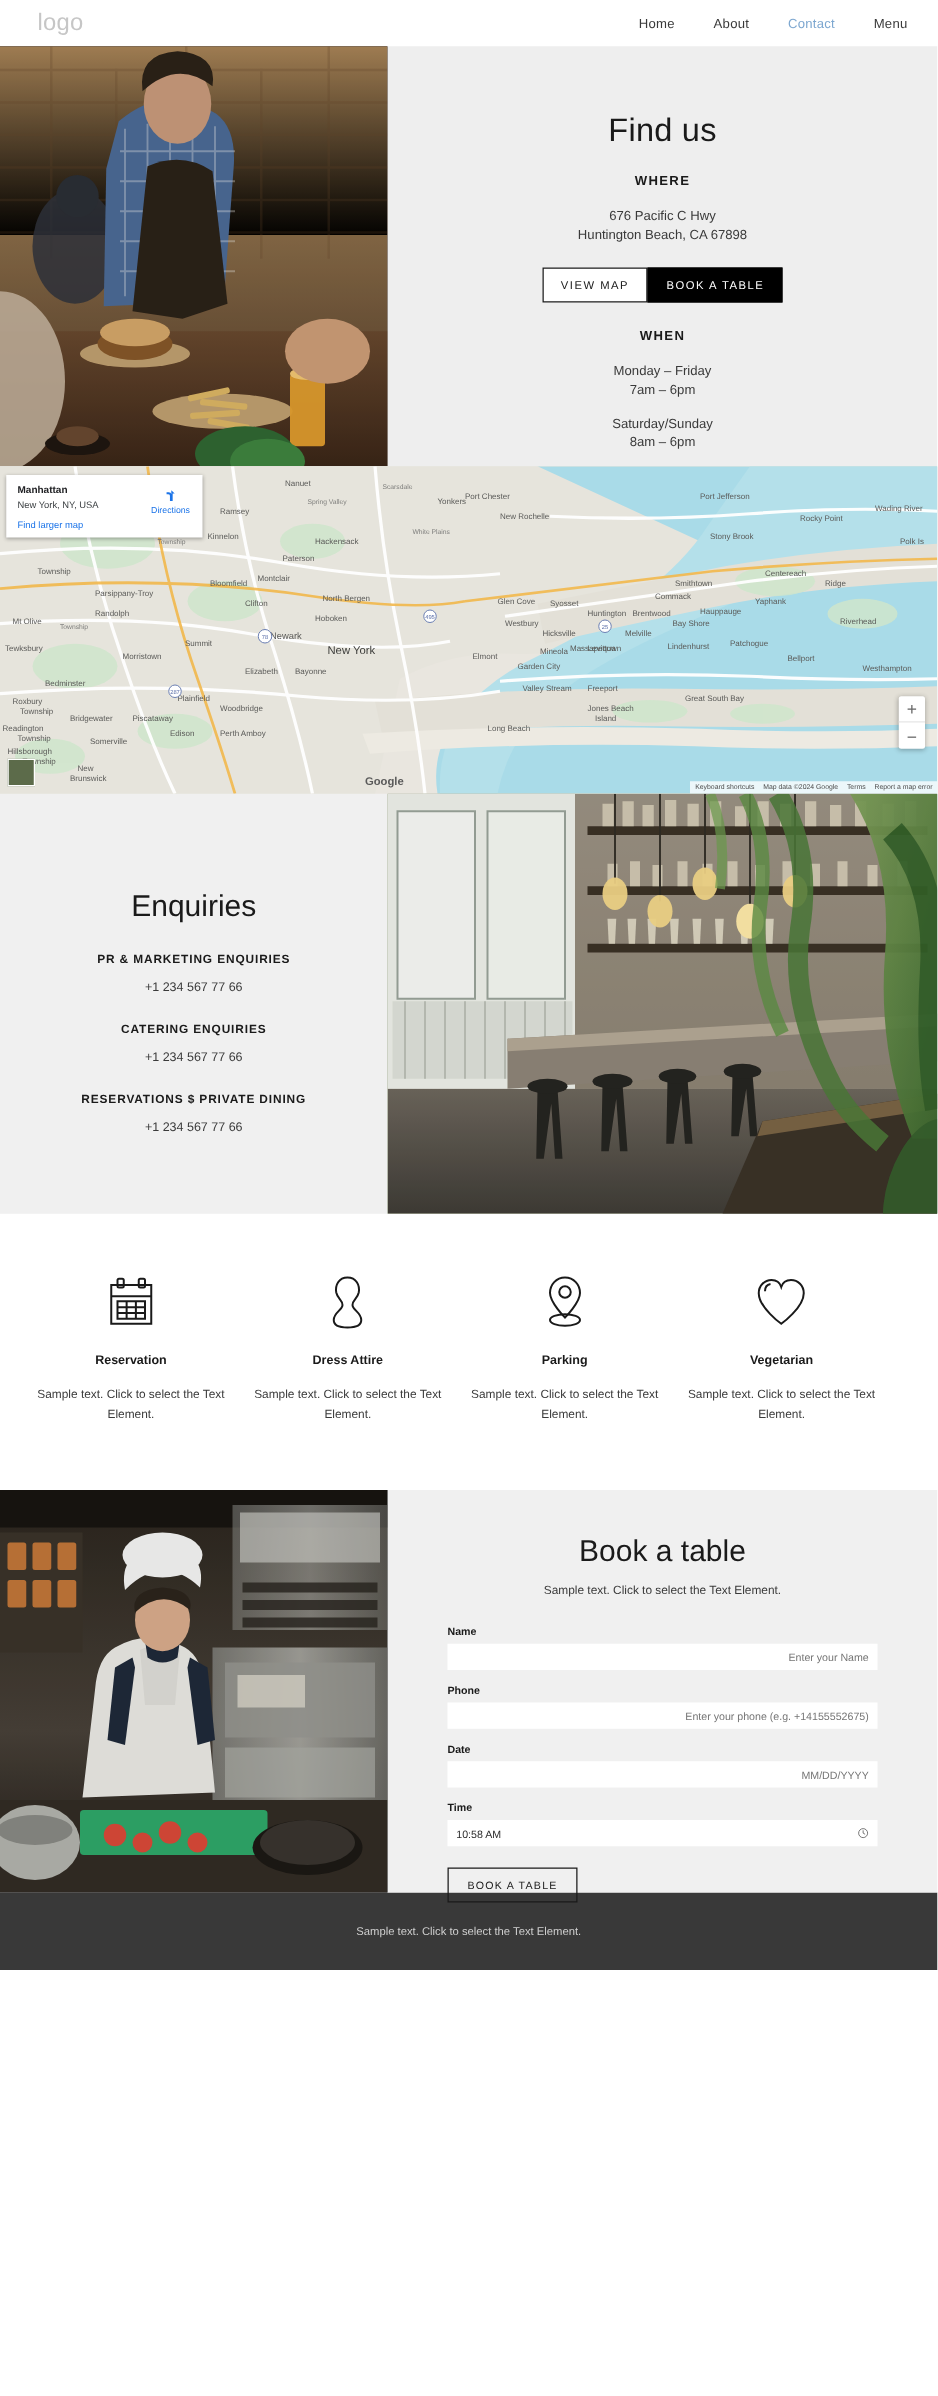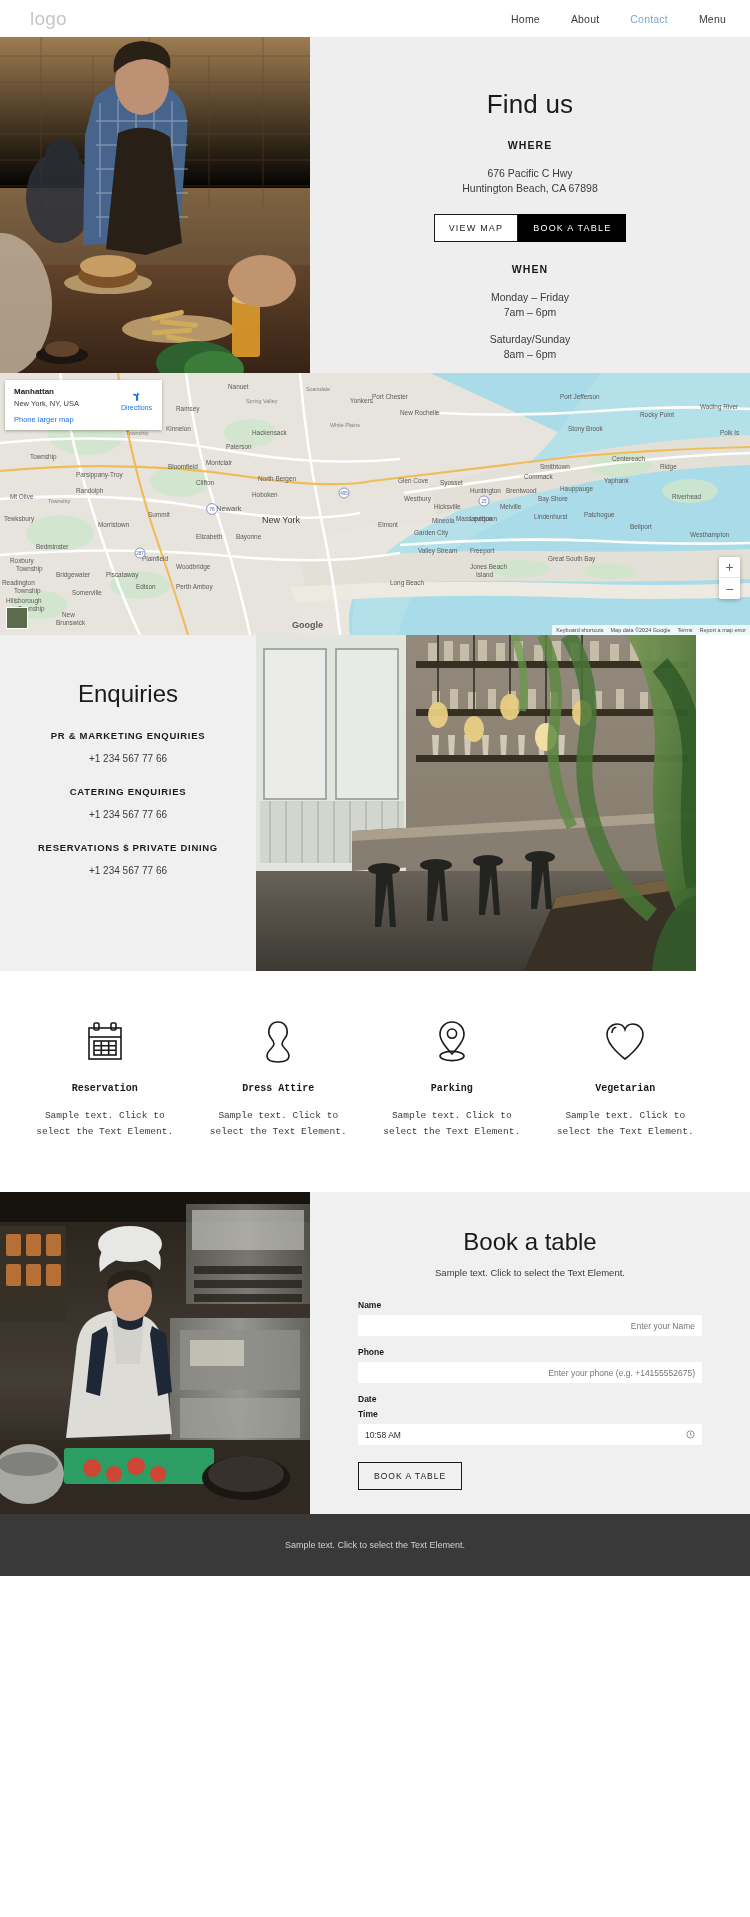--- a/index.html
+++ b/index.html
@@ -116,35 +116,35 @@
   }
   .map-thumb {
     position: absolute; left: 6px; bottom: 6px;
     width: 22px; height: 22px; background: #5c6b4a;
     border: 1px solid #ffffff; cursor: pointer;
   }
 
   
   .enq { display: flex; width: 750px; height: 336px; }
   .enq-panel {
-    width: 256px; background: #f0f0f0;
+    width: 310px; background: #f0f0f0;
     display: flex; flex-direction: column; align-items: center;
-    padding-top: 45px;
+    padding-top: 77px;
   }
   .enq-photo { width: 440px; position: relative; overflow: hidden; background: #9aa88a; }
   .enq-h1 { font-size: 24px; font-weight: 400; color: #1a1a1a; margin-bottom: 22px; }
   .enq-label {
     font-size: 9.5px; font-weight: 600; letter-spacing: 0.7px;
     color: #1a1a1a; margin-bottom: 12px;
   }
   .enq-phone { font-size: 10px; color: #3a3a3a; margin-bottom: 22px; }
 
   
   .features {
-    display: flex; width: 730px; padding: 48px 18px 52px 18px; background: #ffffff; font-family: Liberation Mono, monospace;
+    display: flex; width: 730px; padding: 48px 18px 52px 18px; background: #ffffff;
   }
   .feature { flex: 1; text-align: center; padding: 0 8px; }
   .feature-icon { height: 46px; display: flex; align-items: center; justify-content: center; margin-bottom: 18px; }
   .feature-title { font-size: 10px; font-weight: 700; color: #1a1a1a; margin-bottom: 14px; }
   .feature-text { font-size: 9.5px; color: #3a3a3a; line-height: 16px; }
 
   
   .book { display: flex; width: 750px; height: 322px; }
   .book-photo { width: 310px; position: relative; overflow: hidden; background: #2b2b2b; }
   .book-panel { width: 440px; background: #f0f0f0; padding: 36px 48px 0 48px; }
@@ -409,21 +409,21 @@
         <text x="212" y="138">78</text>
           <text x="344" y="122">495</text>
         <text x="140" y="182">287</text>
           <text x="484" y="130">25</text>
       </g>
     </svg>
 
     <div class="map-card">
       <div class="map-card-title">Manhattan</div>
       <div class="map-card-sub">New York, NY, USA</div>
-      <span class="map-card-link">Phone larger map</span>
+      <span class="map-card-link">Find larger map</span>
       <div class="map-card-dir">
         <svg width="13" height="13" viewBox="0 0 24 24">
           <path d="M13 4 L18 9 L15 9 L15 20 L11 20 L11 12 Q11 10 8 10 L6 10 L6 7 L9 7 Q13 7 13 10 Z" fill="#1a73e8"></path>
         </svg>
         <div>Directions</div>
       </div>
     </div>
 
     <div class="map-thumb"></div>
     <div class="map-google">Google</div>
@@ -684,20 +684,21 @@
       <div class="book-h1">Book a table</div>
       <div class="book-sub">Sample text. Click to select the Text Element.</div>
 
       <div class="field-label">Name</div>
       <input class="field-input" type="text" placeholder="Enter your Name" style="">
 
       <div class="field-label">Phone</div>
       <input class="field-input" type="text" placeholder="Enter your phone (e.g. +14155552675)" style="">
 
       <div class="field-label">Date</div>
+      <input class="field-input" type="text" placeholder="MM/DD/YYYY" style="">
 
       <div class="field-label">Time</div>
       <div class="field-input filled">
         <span>10:58 AM</span>
         <svg width="9" height="9" viewBox="0 0 20 20" fill="none" stroke="#6a6a6a" stroke-width="1.6">
           <circle cx="10" cy="10" r="8"></circle>
             <path d="M10 5 L10 10 L13.5 12"></path>
         </svg>
       </div>
 

